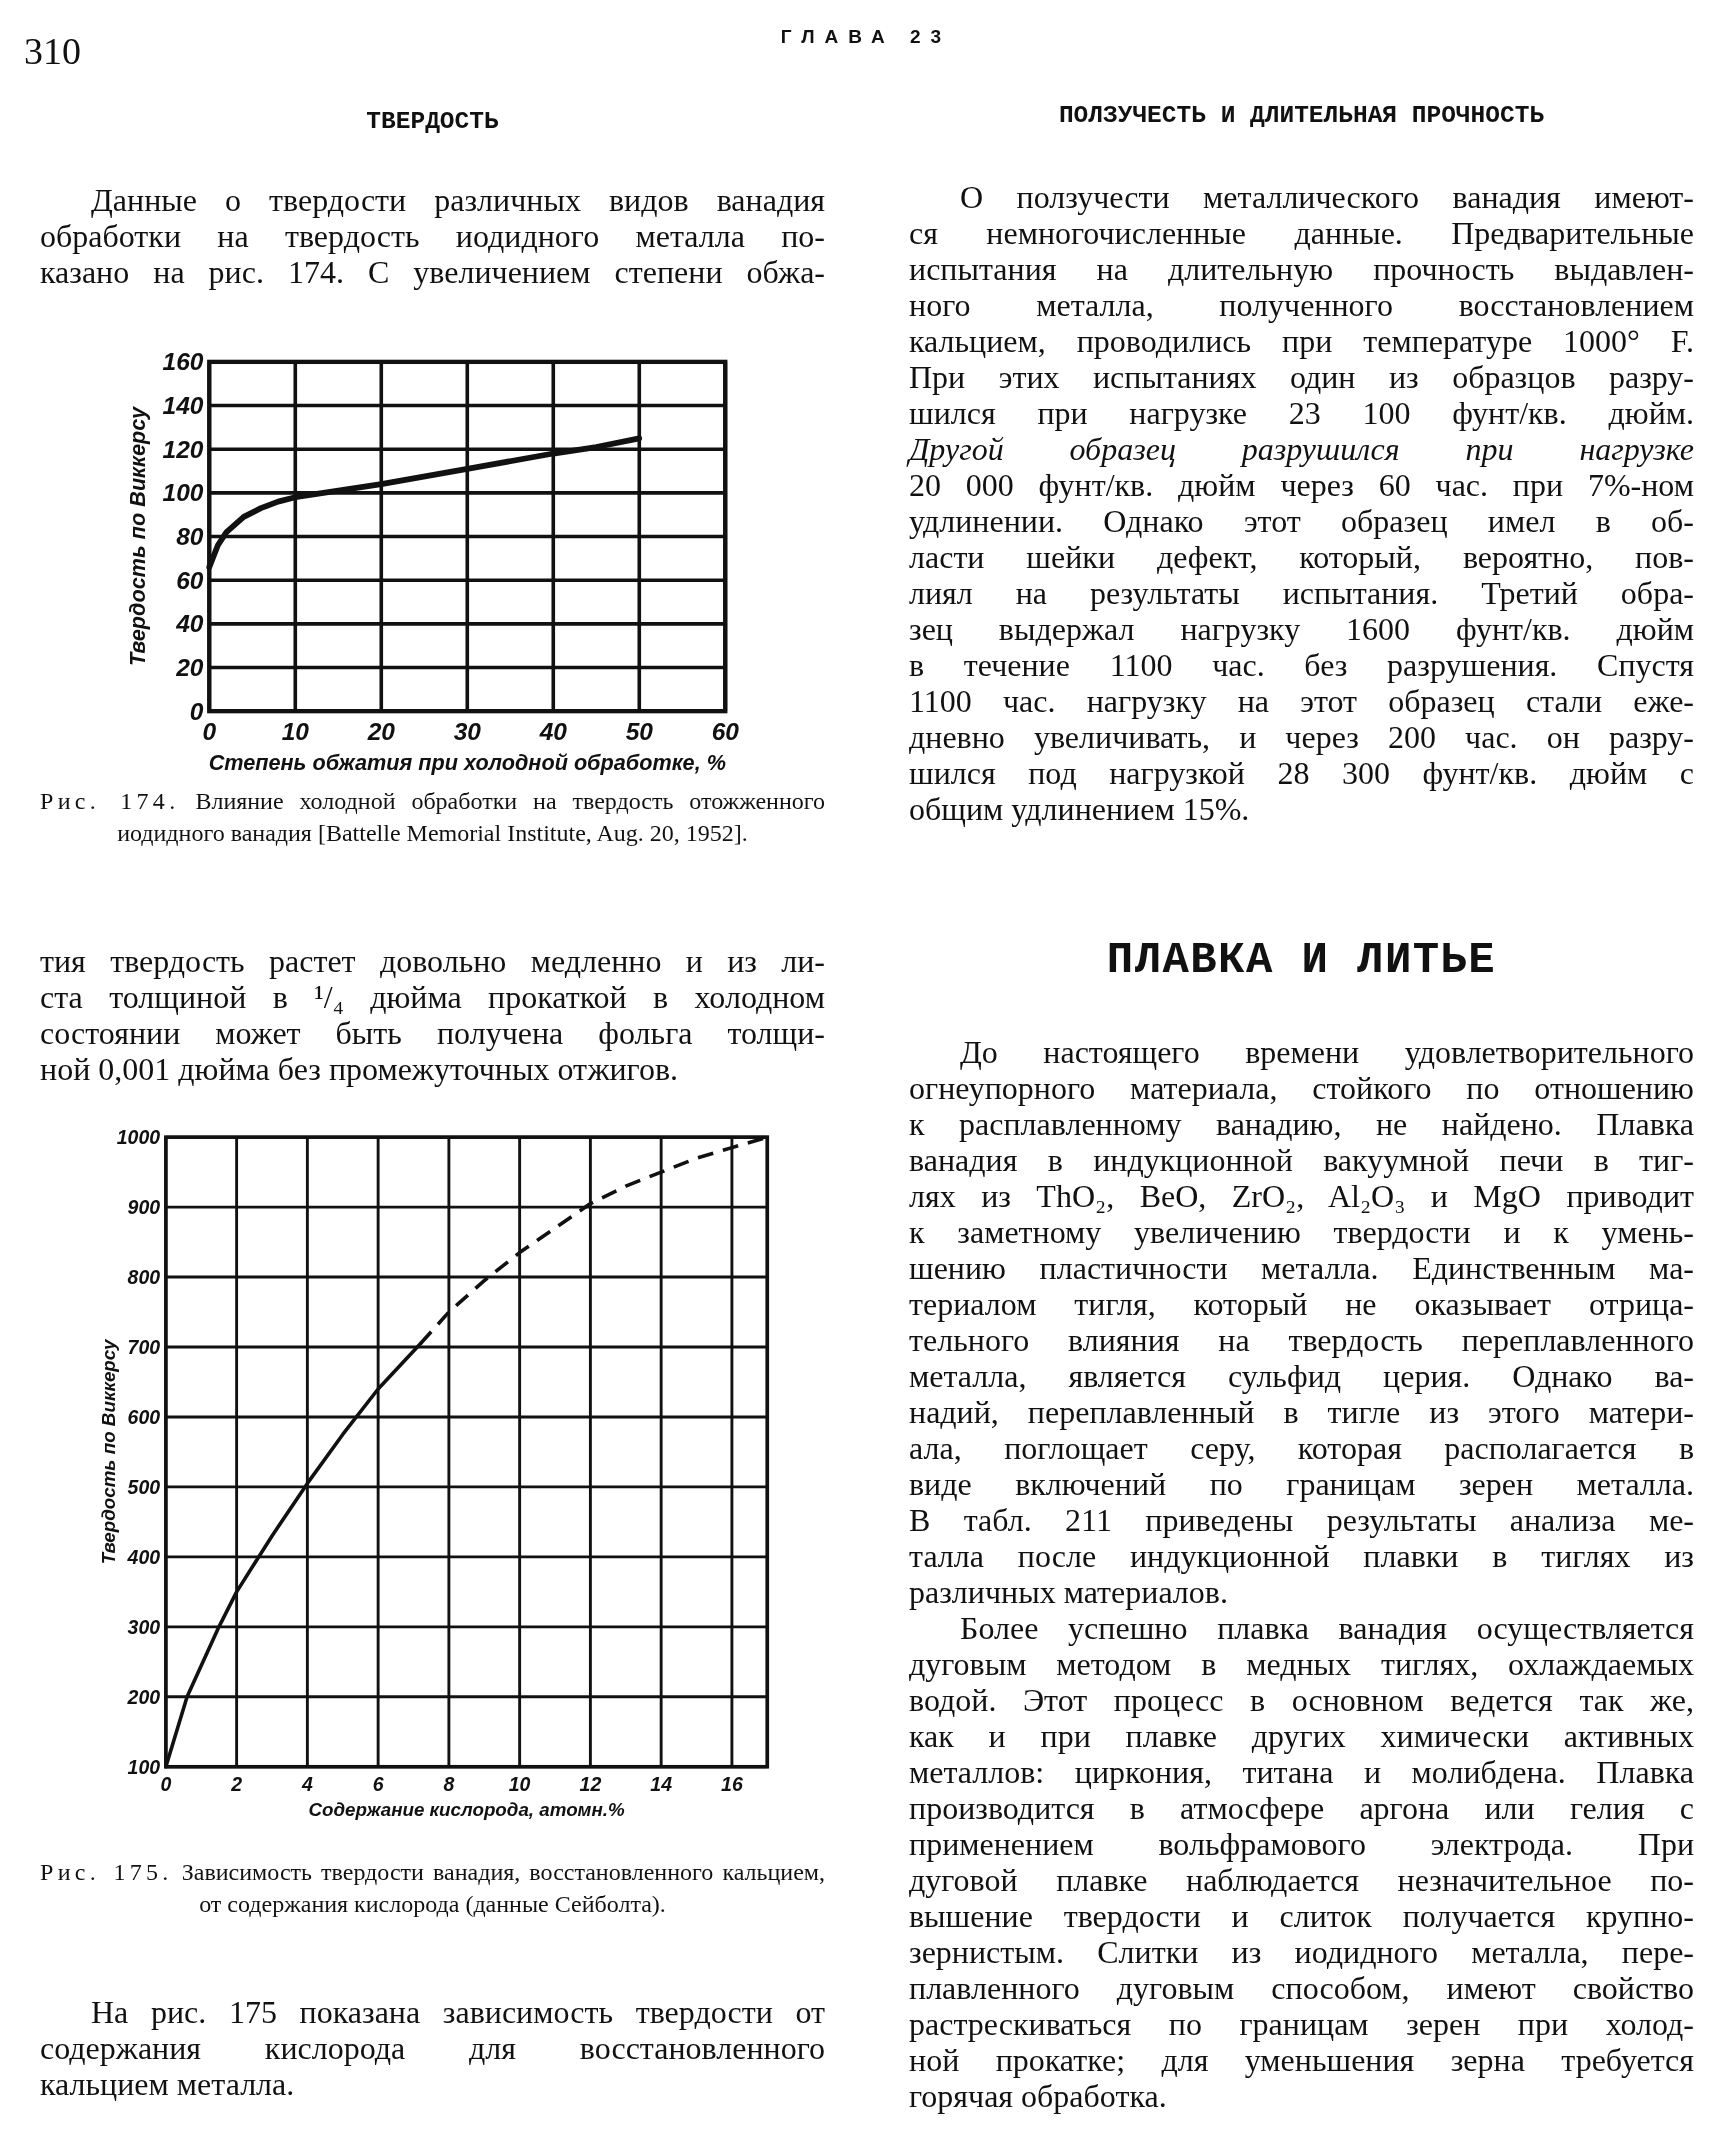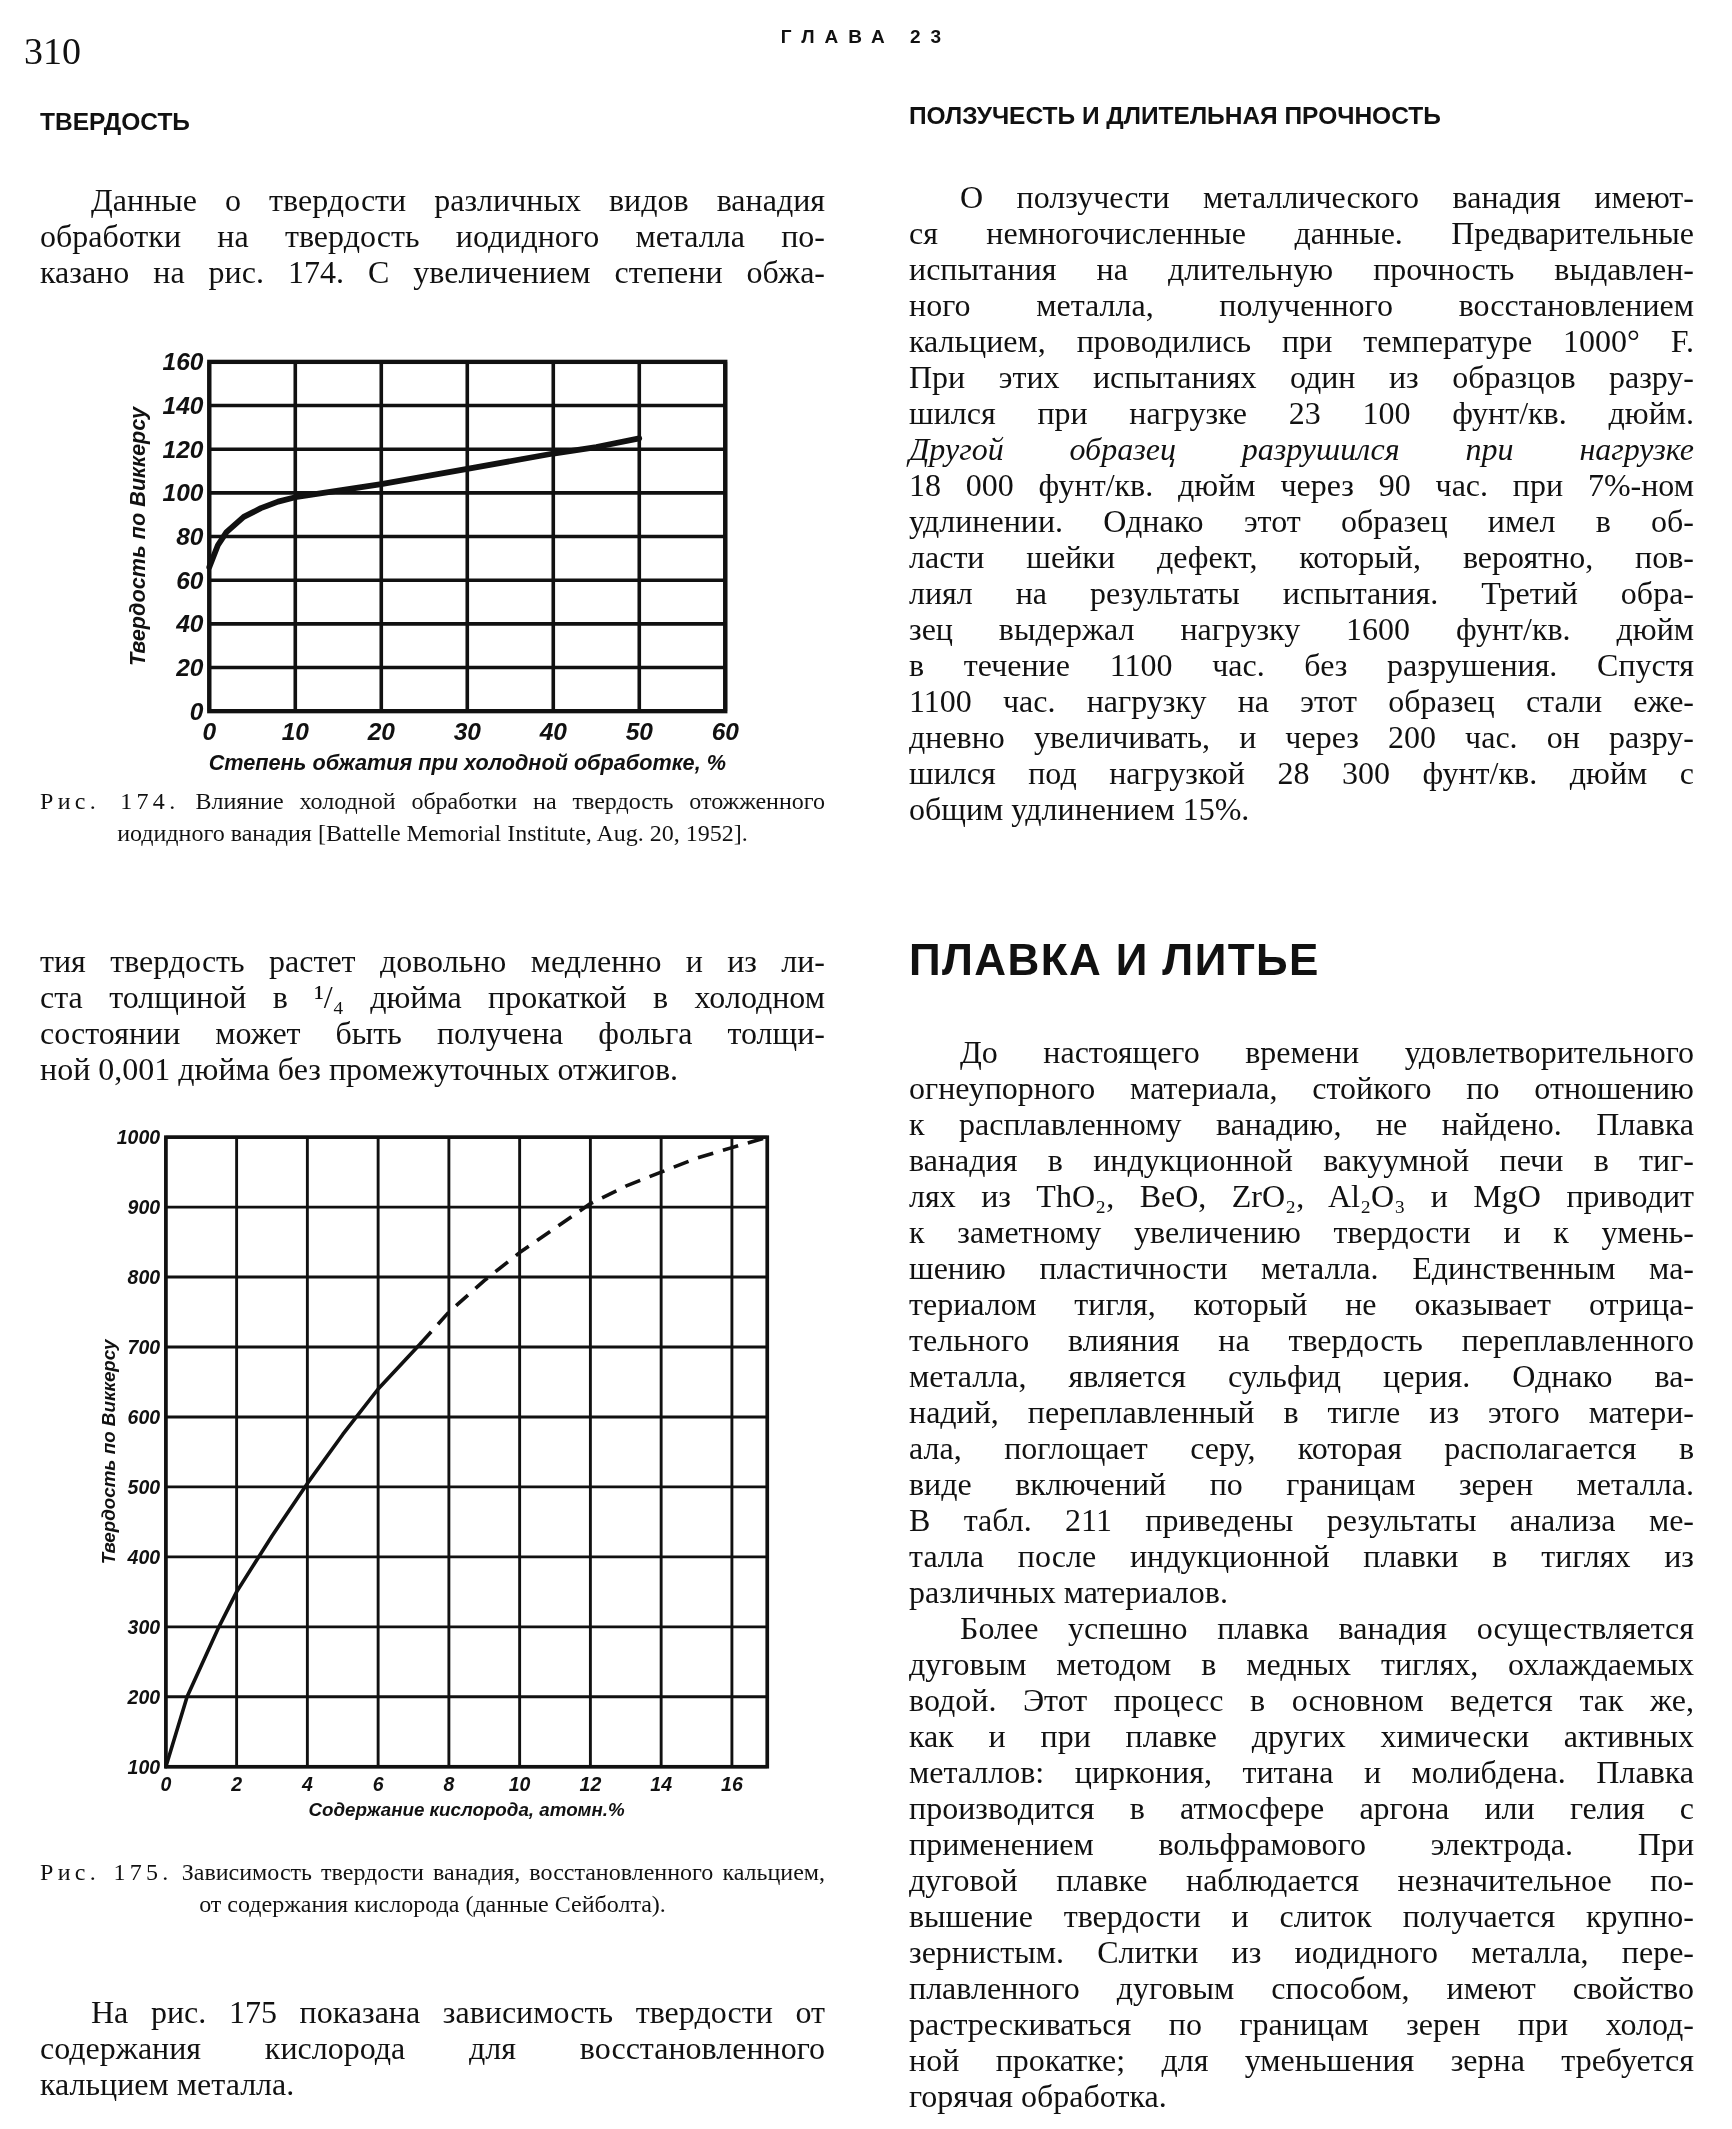--- a/index.html
+++ b/index.html
@@ -1,20 +1,20 @@
 <!DOCTYPE html>
 <html style="font-size:11.5px"><head>
 <meta charset="utf-8">
 <style>
   html, body { margin:0; padding:0; background:#ffffff; }
   body { width:1732px; height:2129px; position:relative; overflow:hidden; color:#111; font-family:"Liberation Serif","DejaVu Serif",serif; }
   .abs { position:absolute; }
   .pagenum { left:24px; top:29px; font-size:38px; }
   .runhead { left:0; width:1732px; top:26px; text-align:center; font-family:"Liberation Sans","DejaVu Sans",sans-serif; font-weight:bold; font-size:19px; letter-spacing:10px; }
-  .heading { font-family:Liberation Sans, sans-serif; font-weight:bold; }
+  .heading { font-family:Liberation Mono, monospace; font-weight:bold; text-align:center; }
   .h-small { font-size:24.5px; }
   .h-big { font-size:44px; letter-spacing:1.4px; }
   .para { font-size:32px; line-height:36px; text-align:justify; }
   .para .line { display:block; }
   .caption { font-size:24px; line-height:32px; text-align:justify; text-align-last:center; }
   .caption .rk { letter-spacing:4.3px; }
   svg text { font-family:"Liberation Sans","DejaVu Sans",sans-serif; font-style:italic; font-weight:bold; }
 </style>
 </head>
 <body>
@@ -151,21 +151,21 @@
 <div class="abs heading h-small" style="left:909px;width:785px;top:102px;">ПОЛЗУЧЕСТЬ И ДЛИТЕЛЬНАЯ ПРОЧНОСТЬ</div>
 <div class="abs para" style="left:909px;width:785px;top:179px;" id="right-p1">
     <span class="line" style="text-align-last: justify; text-indent: 51px;">О ползучести металлического ванадия имеют-</span>
     <span class="line" style="text-align-last: justify;">ся немногочисленные данные. Предварительные</span>
     <span class="line" style="text-align-last: justify;">испытания на длительную прочность выдавлен-</span>
     <span class="line" style="text-align-last: justify;">ного металла, полученного восстановлением</span>
     <span class="line" style="text-align-last: justify;">кальцием, проводились при температуре 1000° F.</span>
     <span class="line" style="text-align-last: justify;">При этих испытаниях один из образцов разру-</span>
     <span class="line" style="text-align-last: justify;">шился при нагрузке 23 100 фунт/кв. дюйм.</span>
     <span class="line" style="text-align-last: justify; font-style: italic;">Другой образец разрушился при нагрузке</span>
-    <span class="line" style="text-align-last: justify;">18 000 фунт/кв. дюйм через 90 час. при 7%-ном</span>
+    <span class="line" style="text-align-last: justify;">20 000 фунт/кв. дюйм через 60 час. при 7%-ном</span>
     <span class="line" style="text-align-last: justify;">удлинении. Однако этот образец имел в об-</span>
     <span class="line" style="text-align-last: justify;">ласти шейки дефект, который, вероятно, пов-</span>
     <span class="line" style="text-align-last: justify;">лиял на результаты испытания. Третий обра-</span>
     <span class="line" style="text-align-last: justify;">зец выдержал нагрузку 1600 фунт/кв. дюйм</span>
     <span class="line" style="text-align-last: justify;">в течение 1100 час. без разрушения. Спустя</span>
     <span class="line" style="text-align-last: justify;">1100 час. нагрузку на этот образец стали еже-</span>
     <span class="line" style="text-align-last: justify;">дневно увеличивать, и через 200 час. он разру-</span>
     <span class="line" style="text-align-last: justify;">шился под нагрузкой 28 300 фунт/кв. дюйм с</span>
     <span class="line" style="text-align-last: left;">общим удлинением 15%.</span>
   </div>

